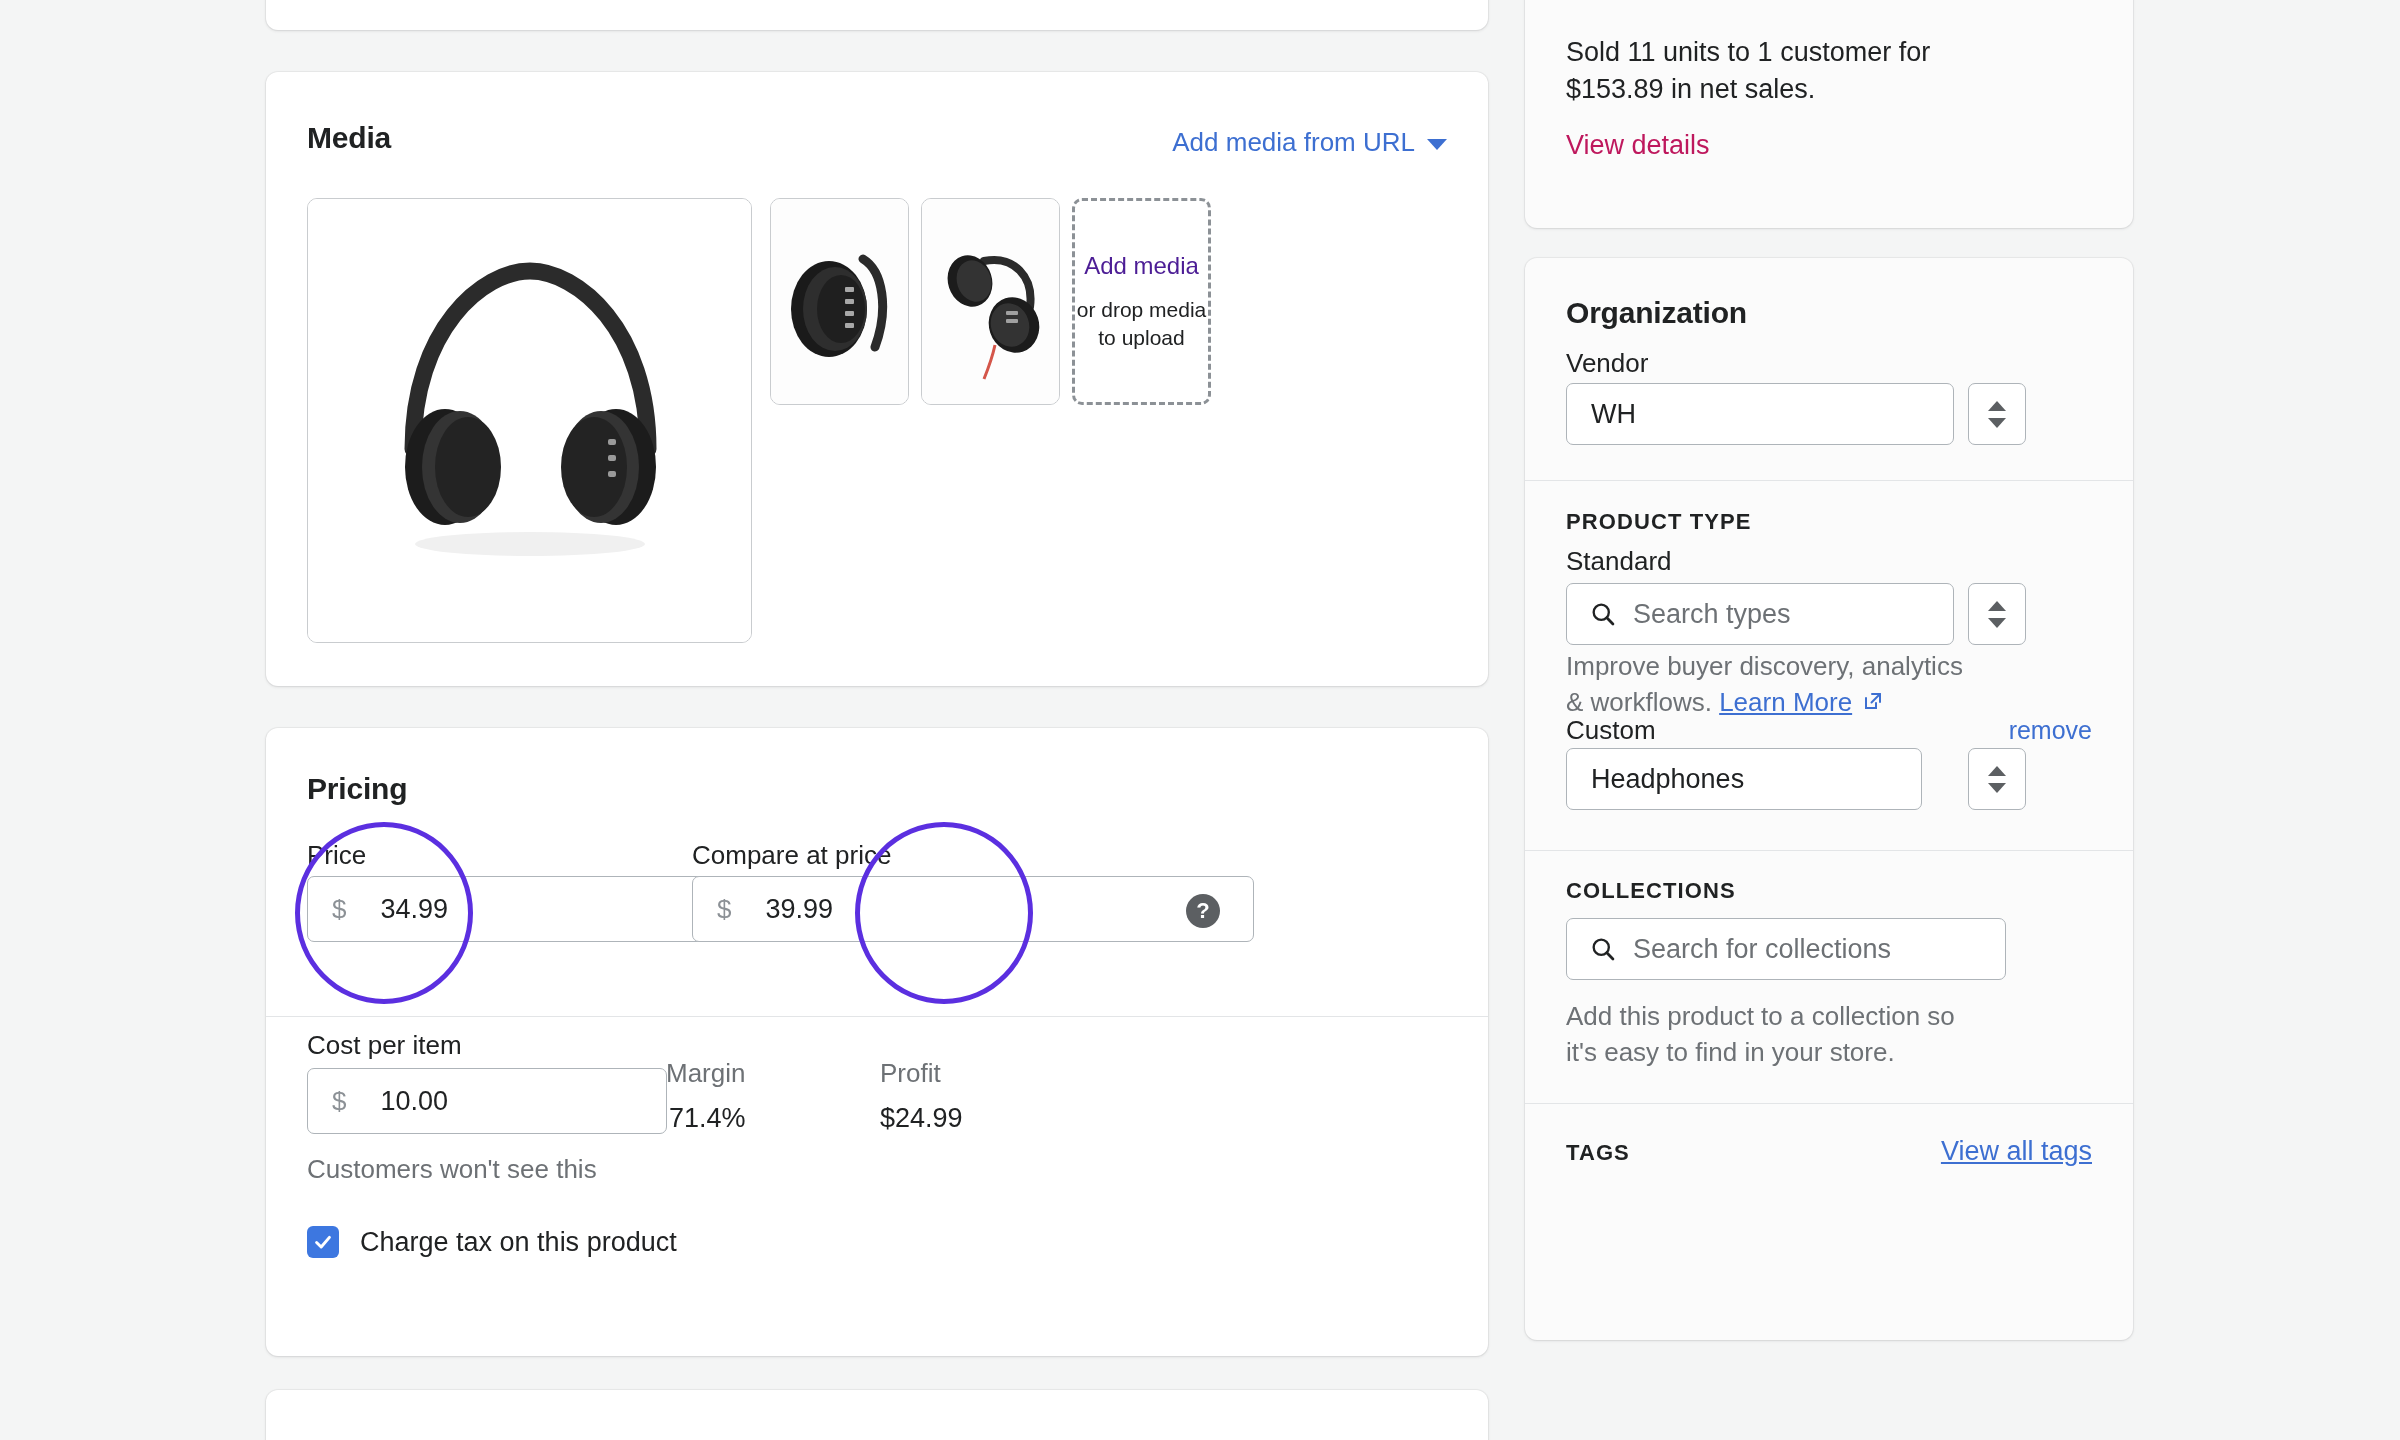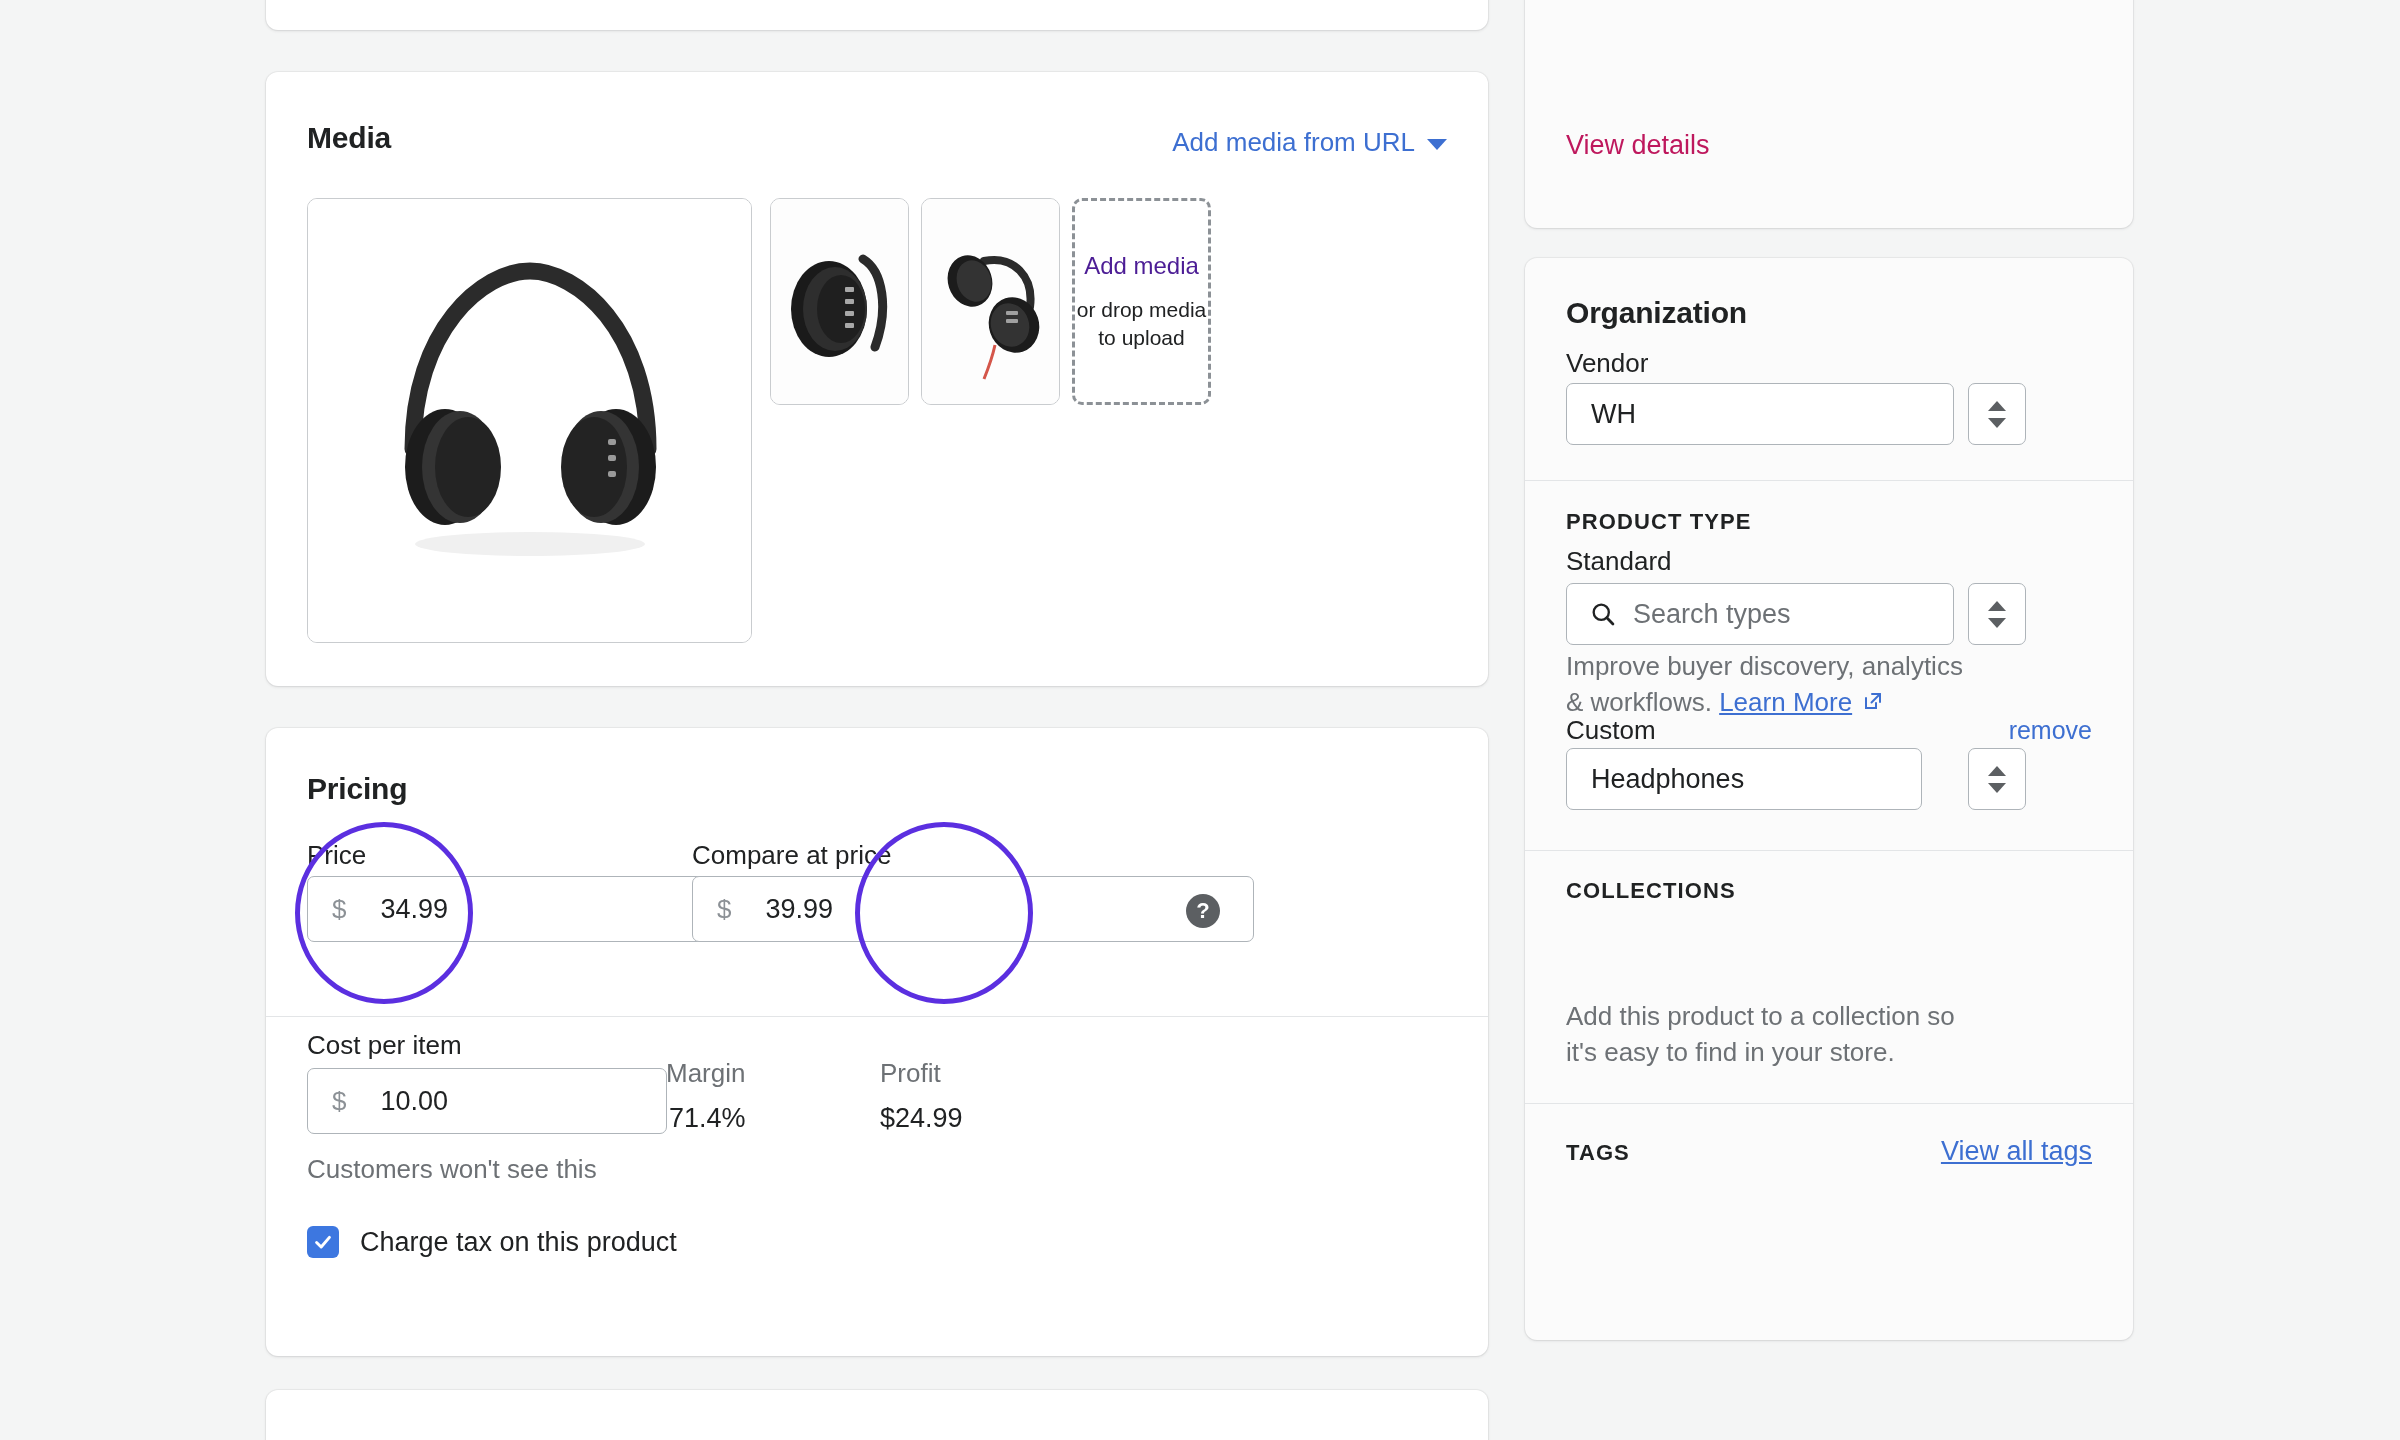--- a/index.html
+++ b/index.html
@@ -304,20 +304,21 @@
           <path d="M5 12.5 L10 17.5 L19 7" stroke="#fff" stroke-width="3.2" fill="none" stroke-linecap="round" stroke-linejoin="round"></path>
         </svg>
       </span>
       <span id="tax-label">Charge tax on this product</span>
     </div>
   </div>
 
   <div class="card" id="card-below"></div>
 
   <div class="card-side" id="card-sales">
+    <div id="sales-text">Sold 11 units to 1 customer for $153.89 in net sales.</div>
     <div id="sales-link">View details</div>
   </div>
 
   <div class="card-side" id="card-org">
     <div class="card-title" id="org-title">Organization</div>
 
     <div class="sb-label" id="lbl-vendor">Vendor</div>
     <div class="sb-input" id="in-vendor">
       <span class="txt">WH</span>
     </div>
@@ -360,20 +361,29 @@
       <span class="txt">Headphones</span>
     </div>
     <div class="spinner" id="sp-custom">
       <span class="tri-up"></span>
       <span class="tri-dn"></span>
     </div>
 
     <div class="sb-divider" id="div-2"></div>
 
     <div class="sec-label" id="lbl-coll">COLLECTIONS</div>
+    <div class="sb-input" id="in-coll">
+      <span class="srch">
+        <svg width="28" height="28" viewBox="0 0 24 24">
+          <circle cx="10.5" cy="10.5" r="6.5" stroke="#202223" stroke-width="2" fill="none"></circle>
+          <line x1="15.3" y1="15.3" x2="20.5" y2="20.5" stroke="#202223" stroke-width="2.4" stroke-linecap="round"></line>
+        </svg>
+      </span>
+      <span class="ph" style="margin-left:16px;">Search for collections</span>
+    </div>
     <div id="coll-hint">Add this product to a collection so it's easy to find in your store.</div>
 
     <div class="sb-divider" id="div-3"></div>
 
     <div class="sec-label" id="lbl-tags">TAGS</div>
     <div id="tags-link">View all tags</div>
   </div>
 
   <div id="ann-layer">
     <div class="ann-circle" id="ann-price" style="border-color: rgb(91, 47, 224);"></div>

